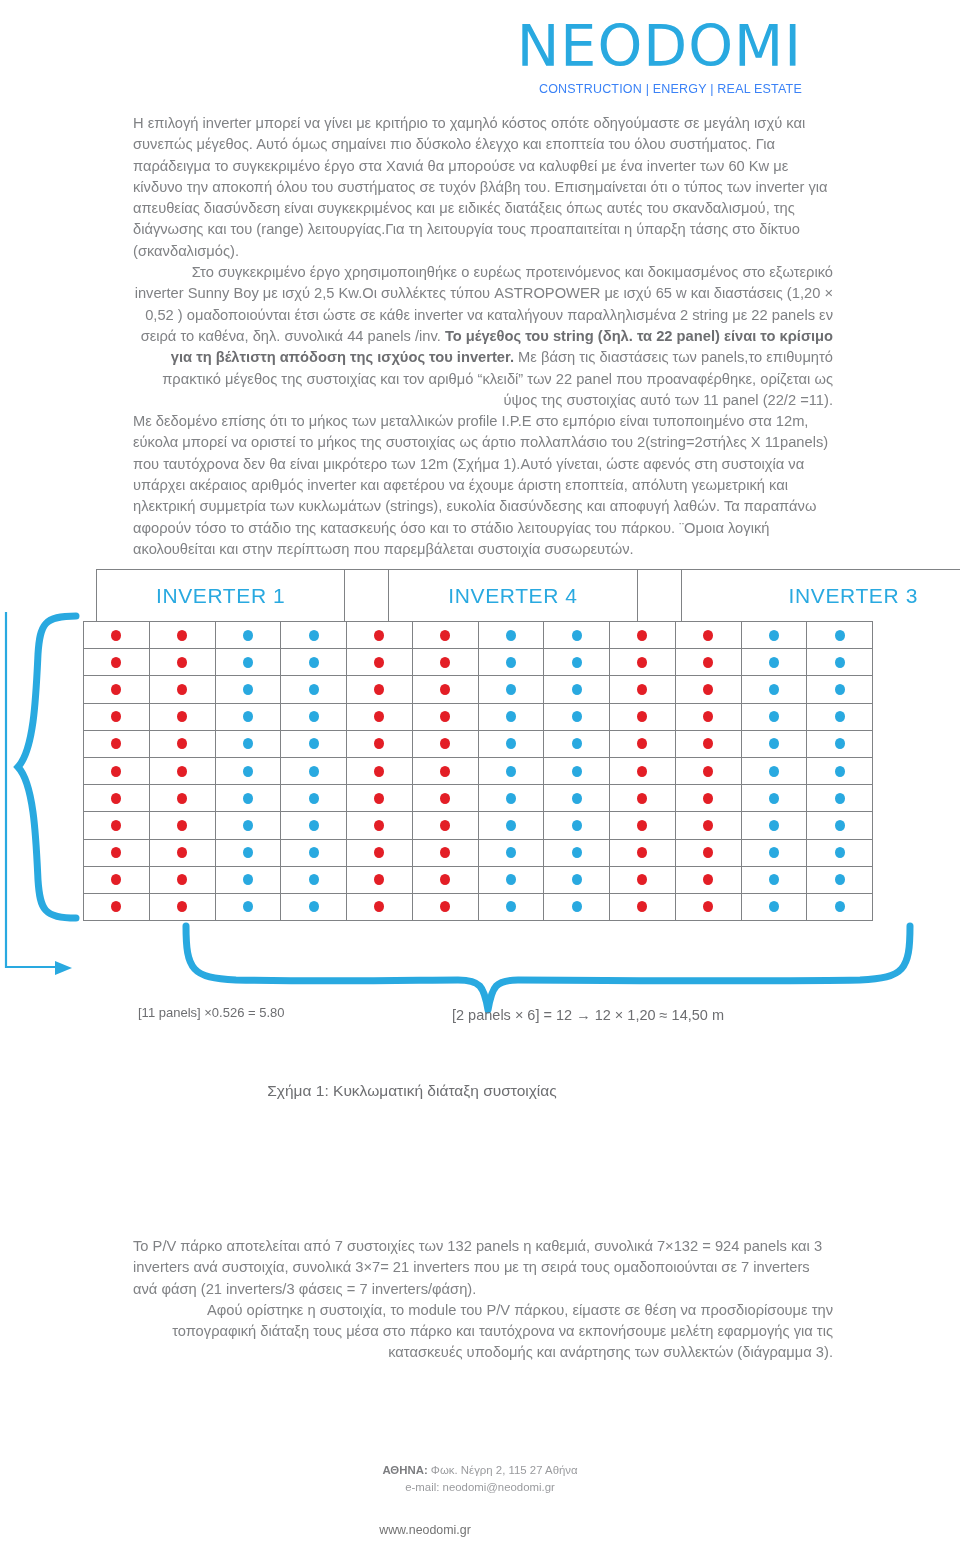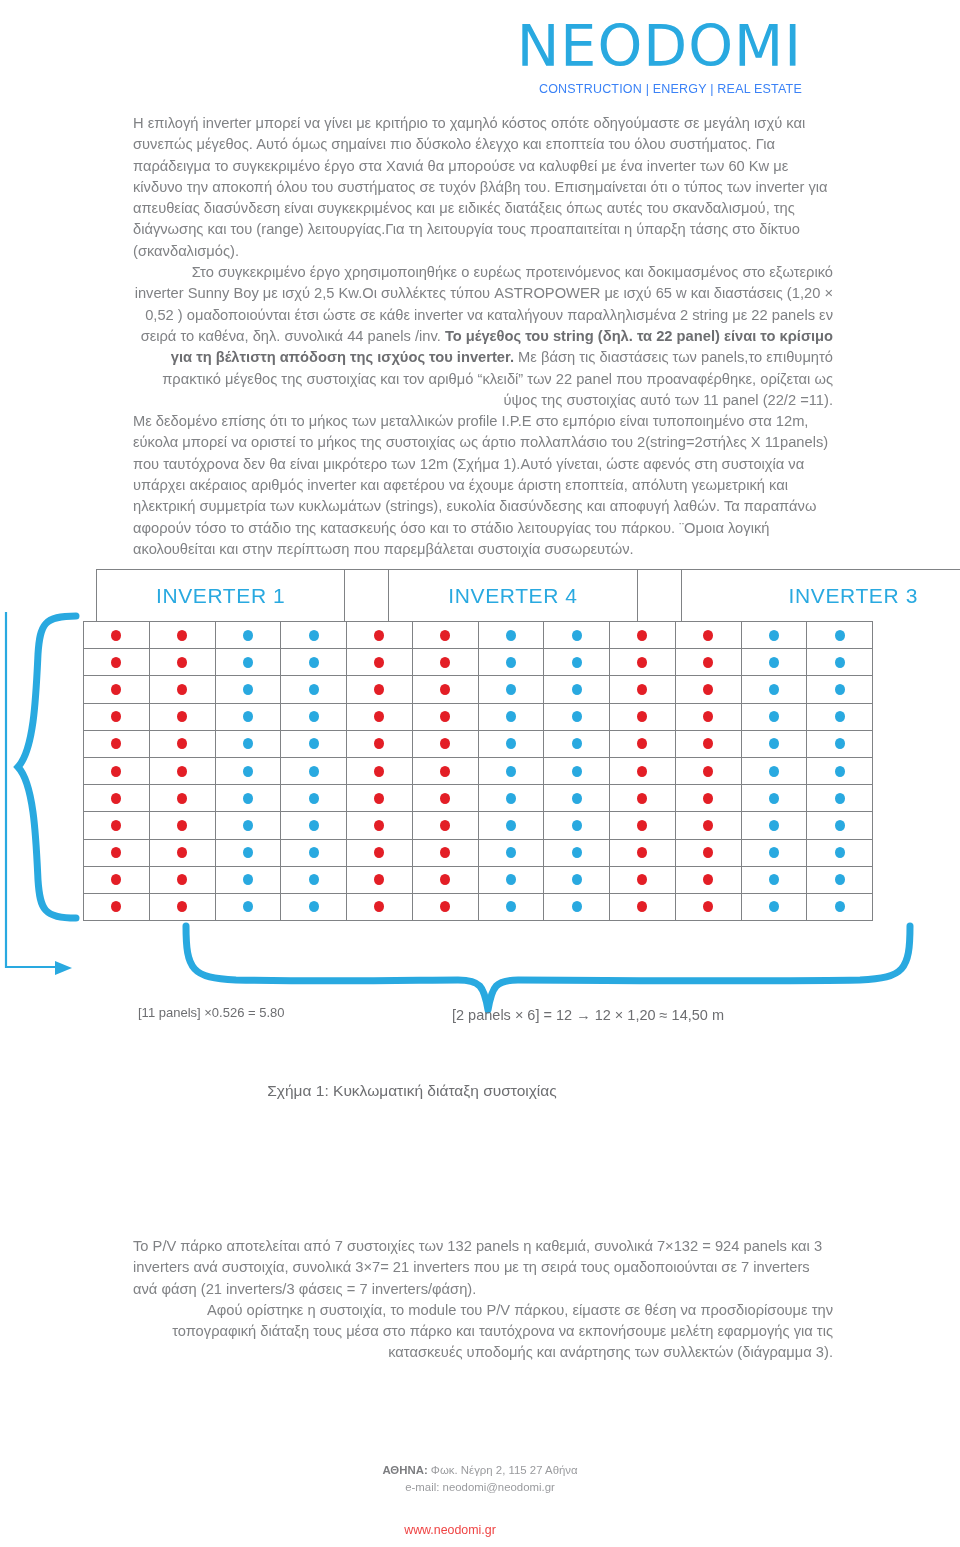--- a/index.html
+++ b/index.html
@@ -181,22 +181,21 @@
     color: #9a9b9e;
   }
   .footer b { color: #7c7d80; }
   .footer-url {
     position: absolute;
     left: 0;
     top: 1523px;
     width: 850px;
     text-align: center;
     font-size: 12.4px;
-    color: #ef4444;
-    padding-left: 25px;
+    color: #737373;
   }
 </style>
 </head>
 <body>
 
 <div class="logo-wrap">
   <div class="logo-word">NEODOMI</div>
   <div class="logo-sub">CONSTRUCTION | ENERGY | REAL ESTATE</div>
 </div>
 

